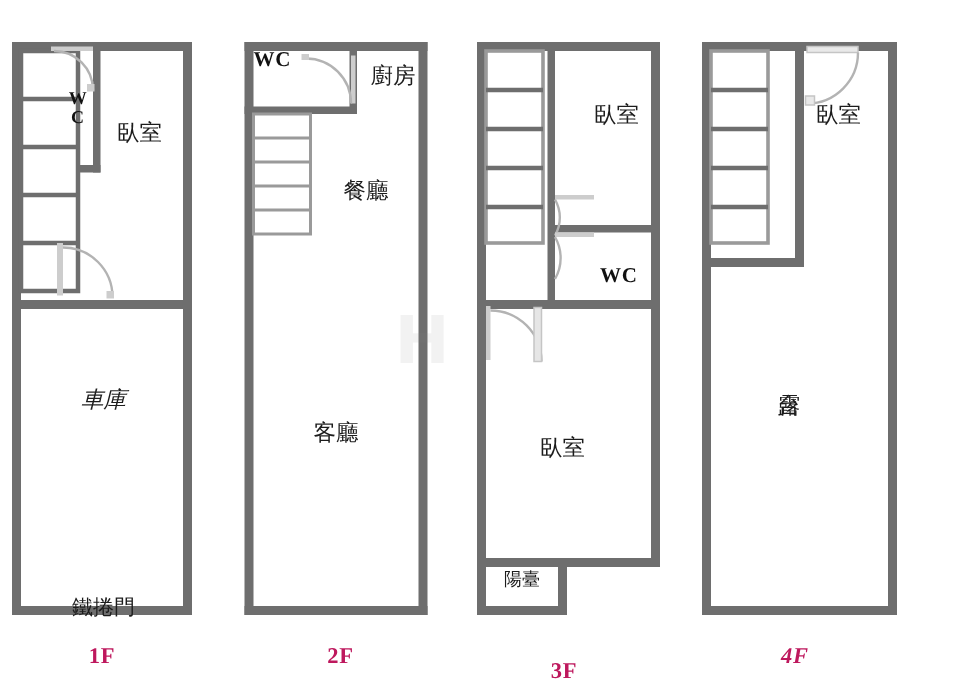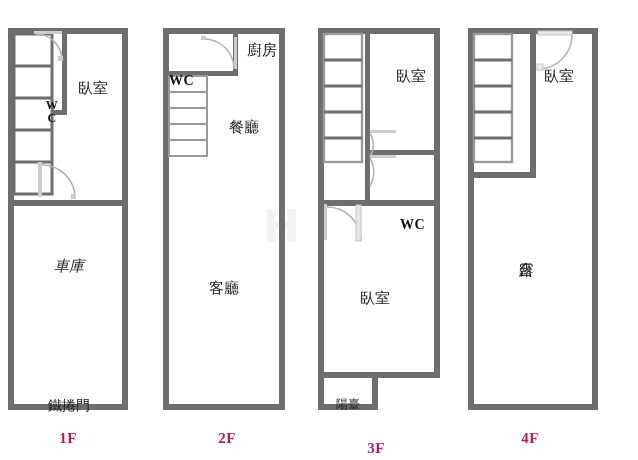--- a/index.html
+++ b/index.html
@@ -54,21 +54,20 @@
   }
   
   .wc-label {
     position: absolute;
     font-family: "Liberation Serif", serif;
     font-size: 14px;
     font-weight: bold;
     color: #111111;
     white-space: nowrap;
     letter-spacing: 0.5px;
-    margin-top: 40px;
   }
   .wc-label.stacked {
     font-size: 12px;
     line-height: 1.05;
     text-align: center;
   }
   svg { display: block; }
   .watermark {
     position: absolute;
     left: 255px;
@@ -250,21 +249,21 @@
         <rect x="46" y="205" width="5" height="36" fill="#e6e6e6" stroke="#c5c5c5" stroke-width="1"></rect>
       </g>
     </svg>
 
     <div class="room-label" style="left:82px; top:68px; width:38px;">臥室</div>
 
     <div class="wc-label" style="left:90px; top:177px;">WC</div>
 
     <div class="room-label" style="left:46px; top:290px; width:38px;">臥室</div>
 
-    <div class="room-label small" style="left:16px; top:398px; width:44px;">陽臺</div>
+    <div class="room-label small" style="left:16px; top:380px; width:44px;">陽臺</div>
   </div>
 
   <div class="floor-caption" style="left:336px; top:440px; width:80px;">3F</div>
 
   <div class="plan" style="left:460px; top:0px; width:178px; height:430px;">
     <svg width="178" height="430" viewBox="0 0 178 430">
       <g>
 
         <rect x="8" y="28" width="130" height="6" fill="#6e6e6e"></rect>
 
@@ -291,21 +290,21 @@
       <g>
         <rect x="78" y="31" width="34" height="4" fill="#e9e9e9" stroke="#c5c5c5" stroke-width="1"></rect>
         <path d="M 112 35 A 34 34 0 0 1 78 69" fill="none" stroke="#b3b3b3" stroke-width="1.6"></path>
         <rect x="77" y="64" width="6" height="6" fill="#e9e9e9" stroke="#c5c5c5" stroke-width="1"></rect>
       </g>
     </svg>
 
     <div class="room-label vertical" style="left:58px; top:250px;">露台</div>
   </div>
 
-  <div class="floor-caption" style="left:490px; top:430px; width:80px;">4F</div>
+  <div class="floor-caption" style="left:490px; top:430px; width:80px;font-style:italic;">4F</div>
 
   <div class="room-label" style="position:absolute; left:540px; top:68px; width:38px;">臥室</div>
 
   <svg class="watermark" viewBox="0 0 130 60">
     <text class="wm-text" x="8" y="46">H</text>
   </svg>
 
 </div>
 
 </body></html>

